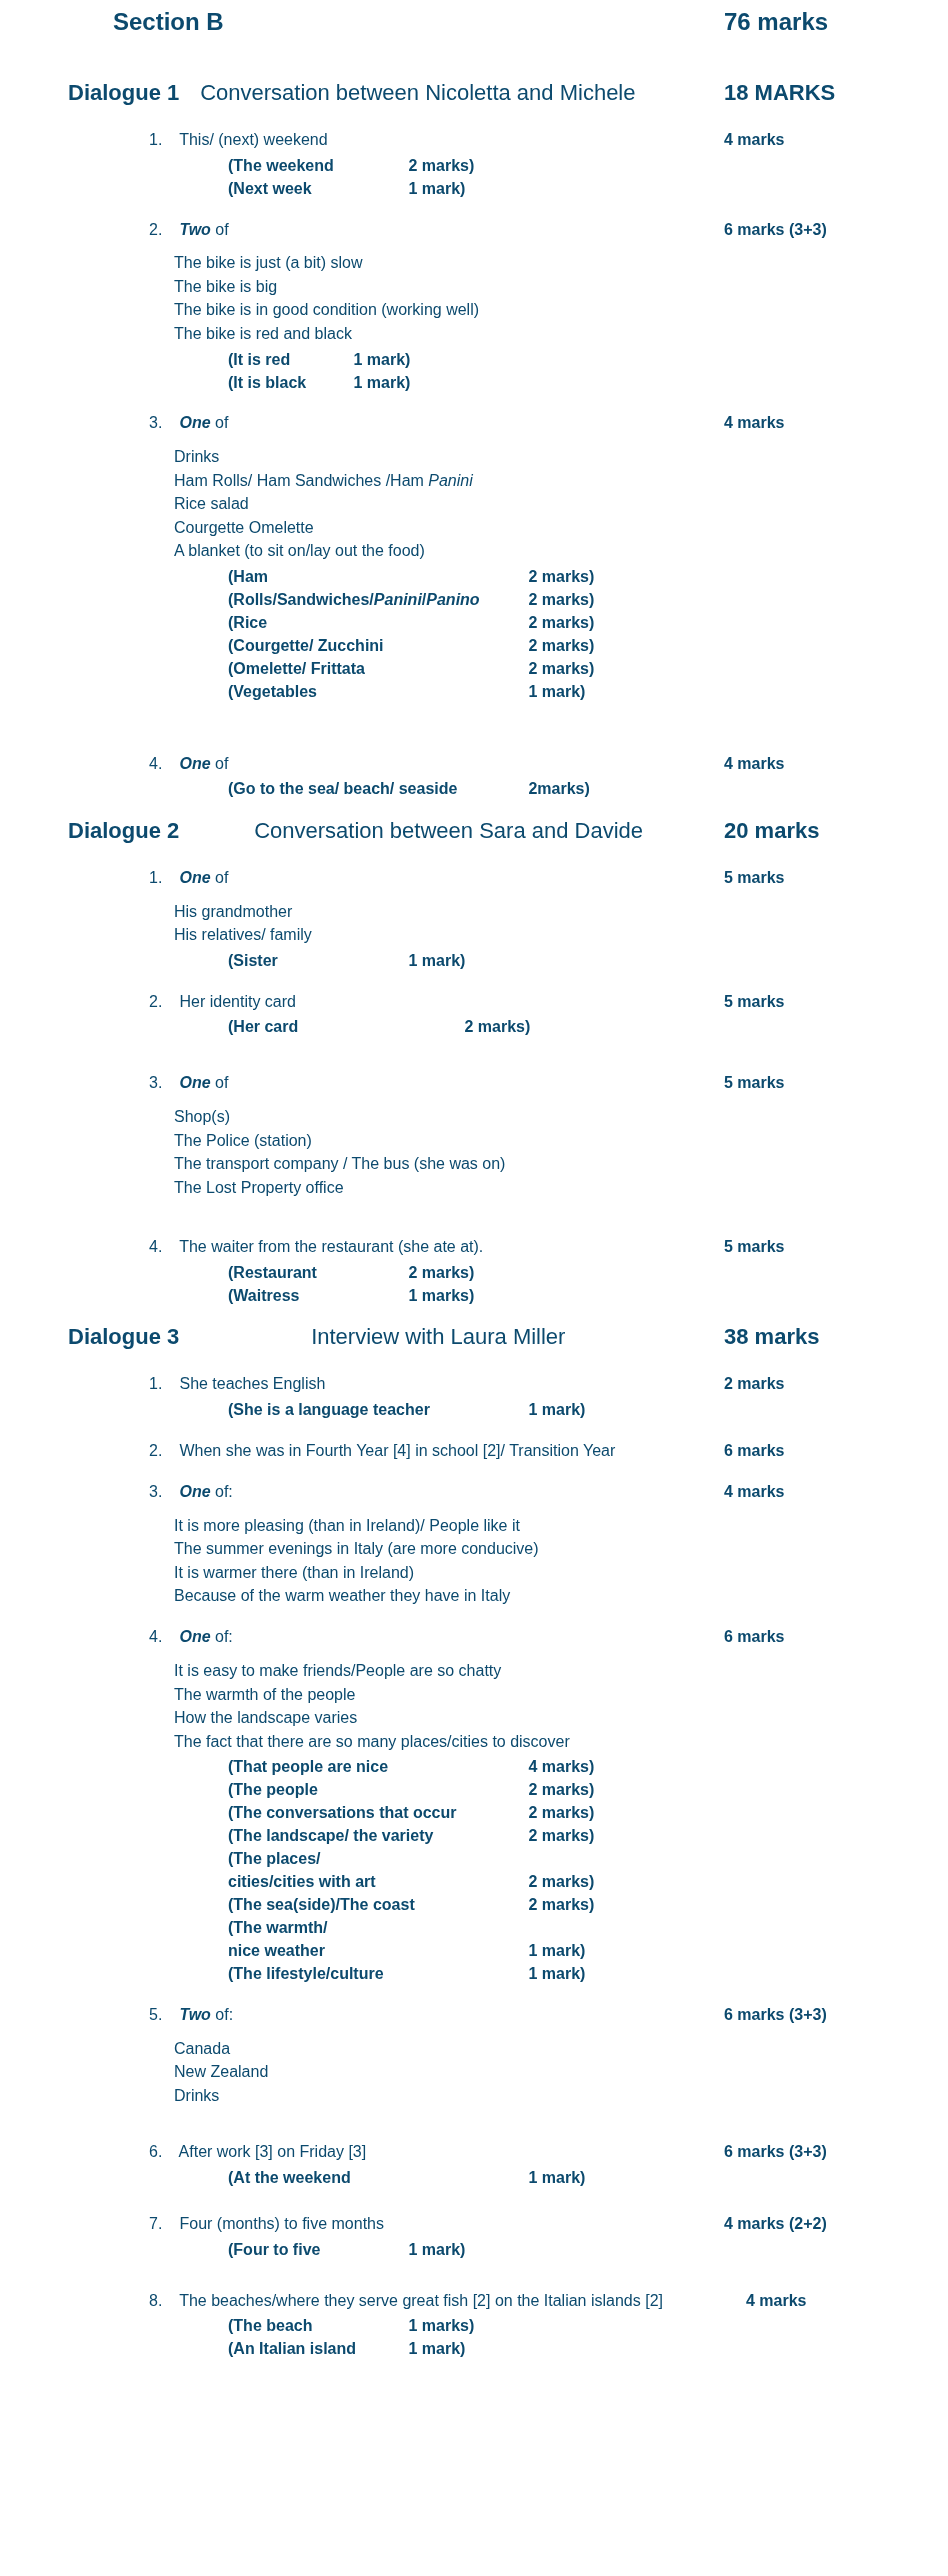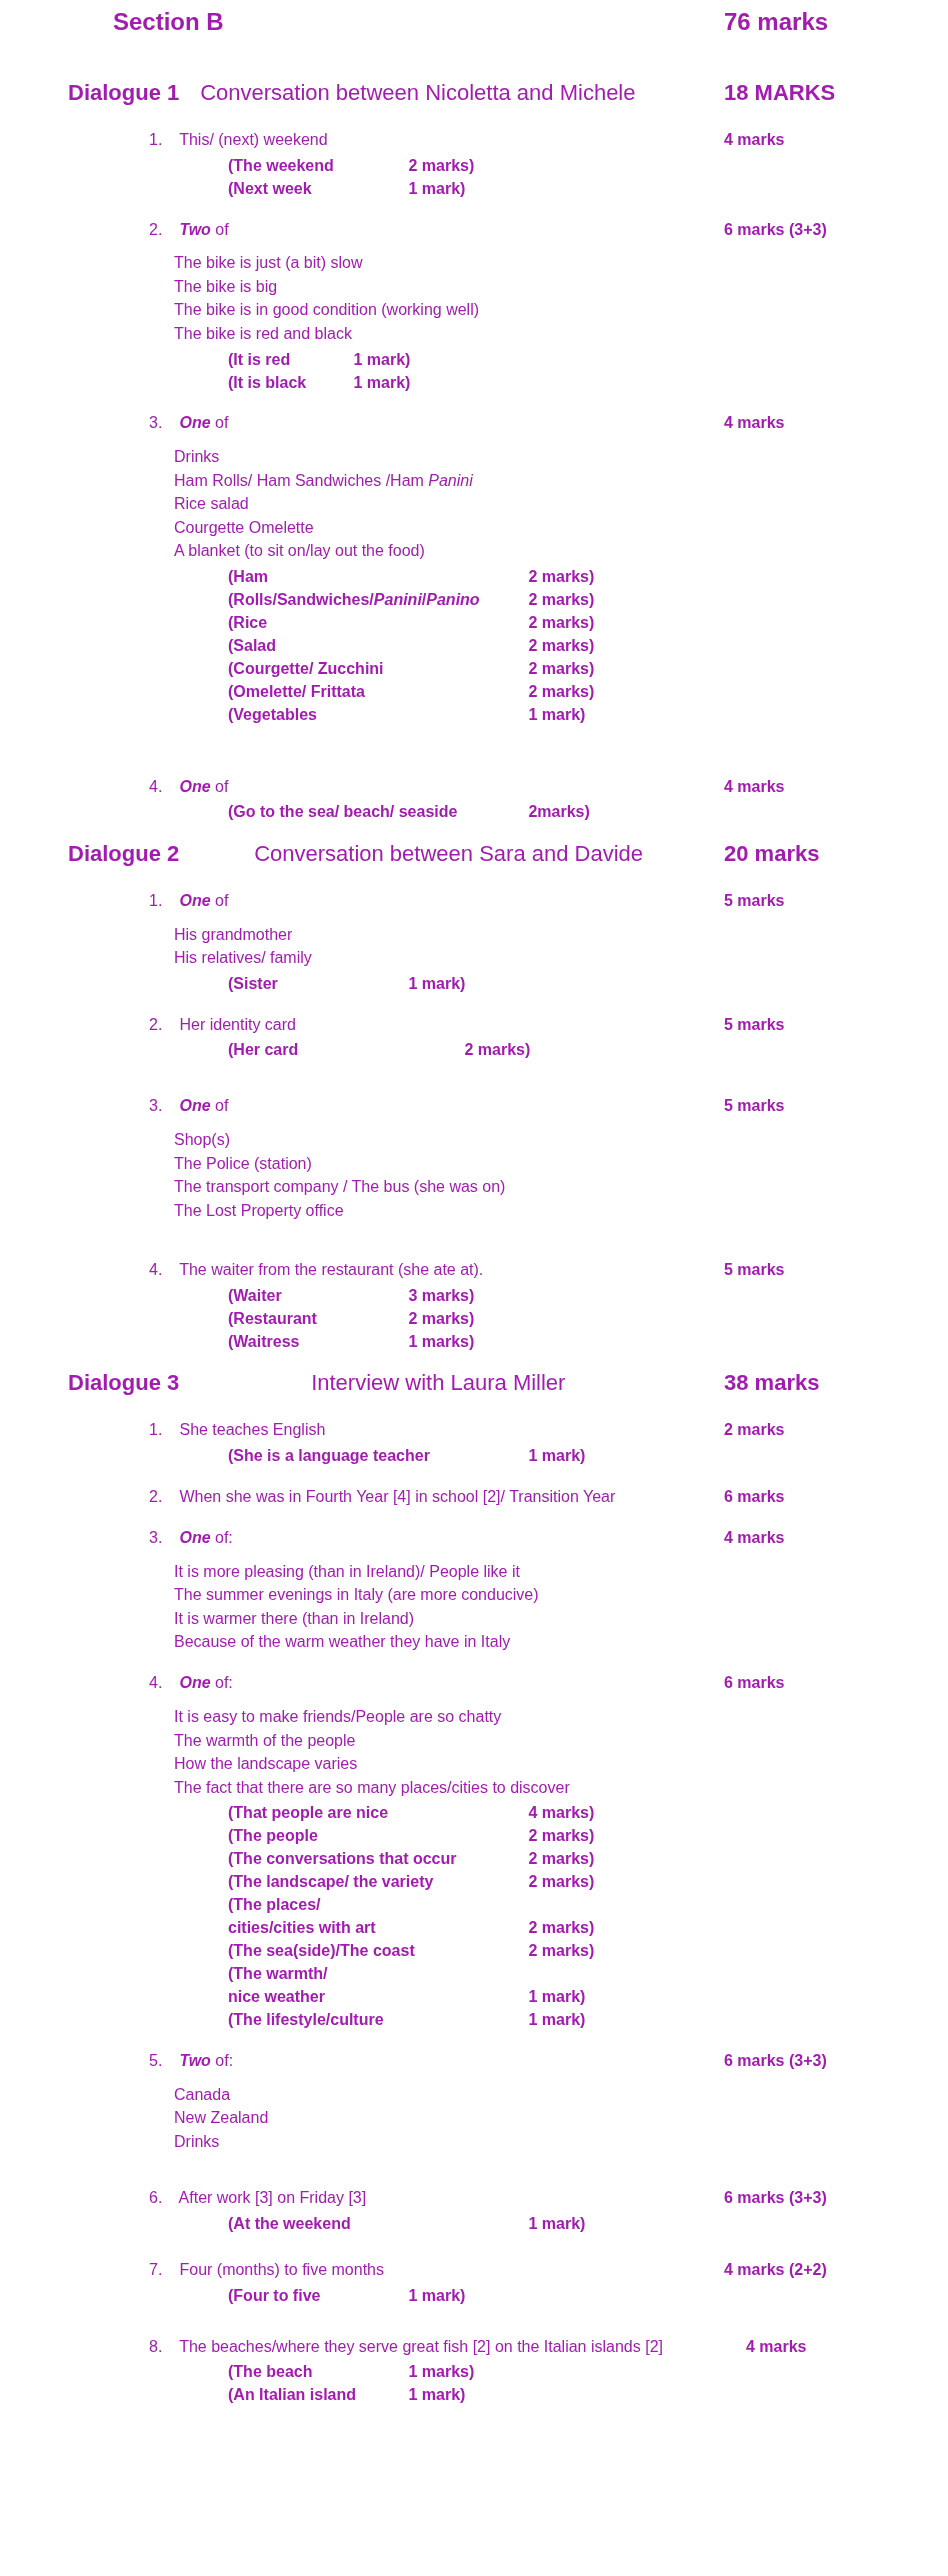--- a/index.html
+++ b/index.html
@@ -1,21 +1,21 @@
 <!DOCTYPE html>
 <html style="font-size:8.3px"><head>
 <meta charset="utf-8">
 <style>
   * { box-sizing: border-box; }
   html, body { margin: 0; padding: 0; background: #ffffff; }
   .doc {
     width: 948px;
     min-height: 2576px;
     background: #ffffff;
-    color: #a21caf;
+    color: #0c4a6e;
     font-family: "Liberation Sans", sans-serif;
     font-size: 16px;
     line-height: 23.5px;
     position: relative;
     padding-top: 7.3px;
     padding-bottom: 10.4px;
   }
   .row { position: relative; }
   .marks {
     position: absolute;
@@ -136,24 +136,20 @@
     </div>
     <div class="row opt">
       <span class="lbl"><span>(Rolls/Sandwiches/</span><span class="it">Panini</span><span>/</span><span class="it">Panino</span></span>
       <span class="omk">2 marks)</span>
     </div>
     <div class="row opt">
       <span class="lbl">(Rice</span>
       <span class="omk">2 marks)</span>
     </div>
     <div class="row opt">
-      <span class="lbl">(Salad</span>
-      <span class="omk">2 marks)</span>
-    </div>
-    <div class="row opt">
       <span class="lbl">(Courgette/ Zucchini</span>
       <span class="omk">2 marks)</span>
     </div>
     <div class="row opt">
       <span class="lbl">(Omelette/ Frittata</span>
       <span class="omk">2 marks)</span>
     </div>
     <div class="row opt">
       <span class="lbl">(Vegetables</span>
       <span class="omk">1 mark)</span>
@@ -218,24 +214,20 @@
     <div class="row ans">The Lost Property office</div>
   </div>
 
   <div class="row item g35">
     <span class="num">4.</span>
     <span>The waiter from the restaurant (she ate at).</span>
     <span class="marks">5 marks</span>
   </div>
   <div class="opts tab-m">
     <div class="row opt">
-      <span class="lbl">(Waiter</span>
-      <span class="omk">3 marks)</span>
-    </div>
-    <div class="row opt">
       <span class="lbl">(Restaurant</span>
       <span class="omk">2 marks)</span>
     </div>
     <div class="row opt">
       <span class="lbl">(Waitress</span>
       <span class="omk">1 marks)</span>
     </div>
   </div>
 
   <div class="row dlg-hdr">

